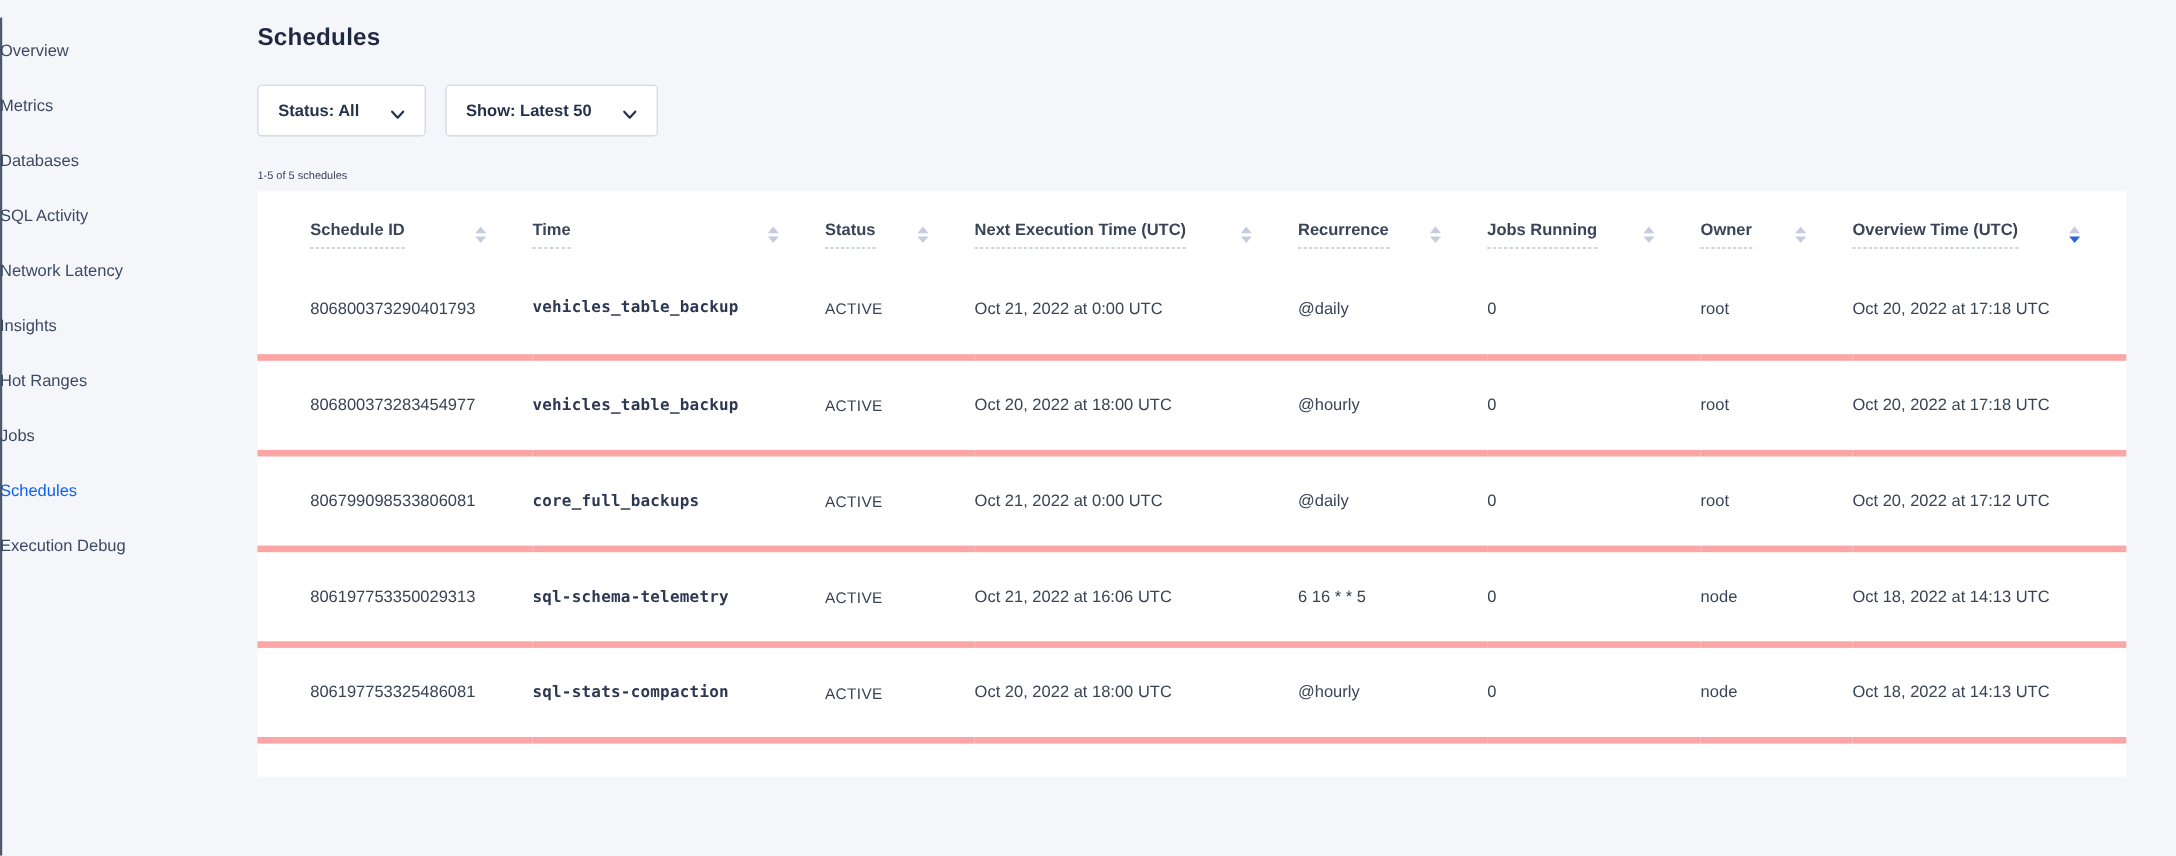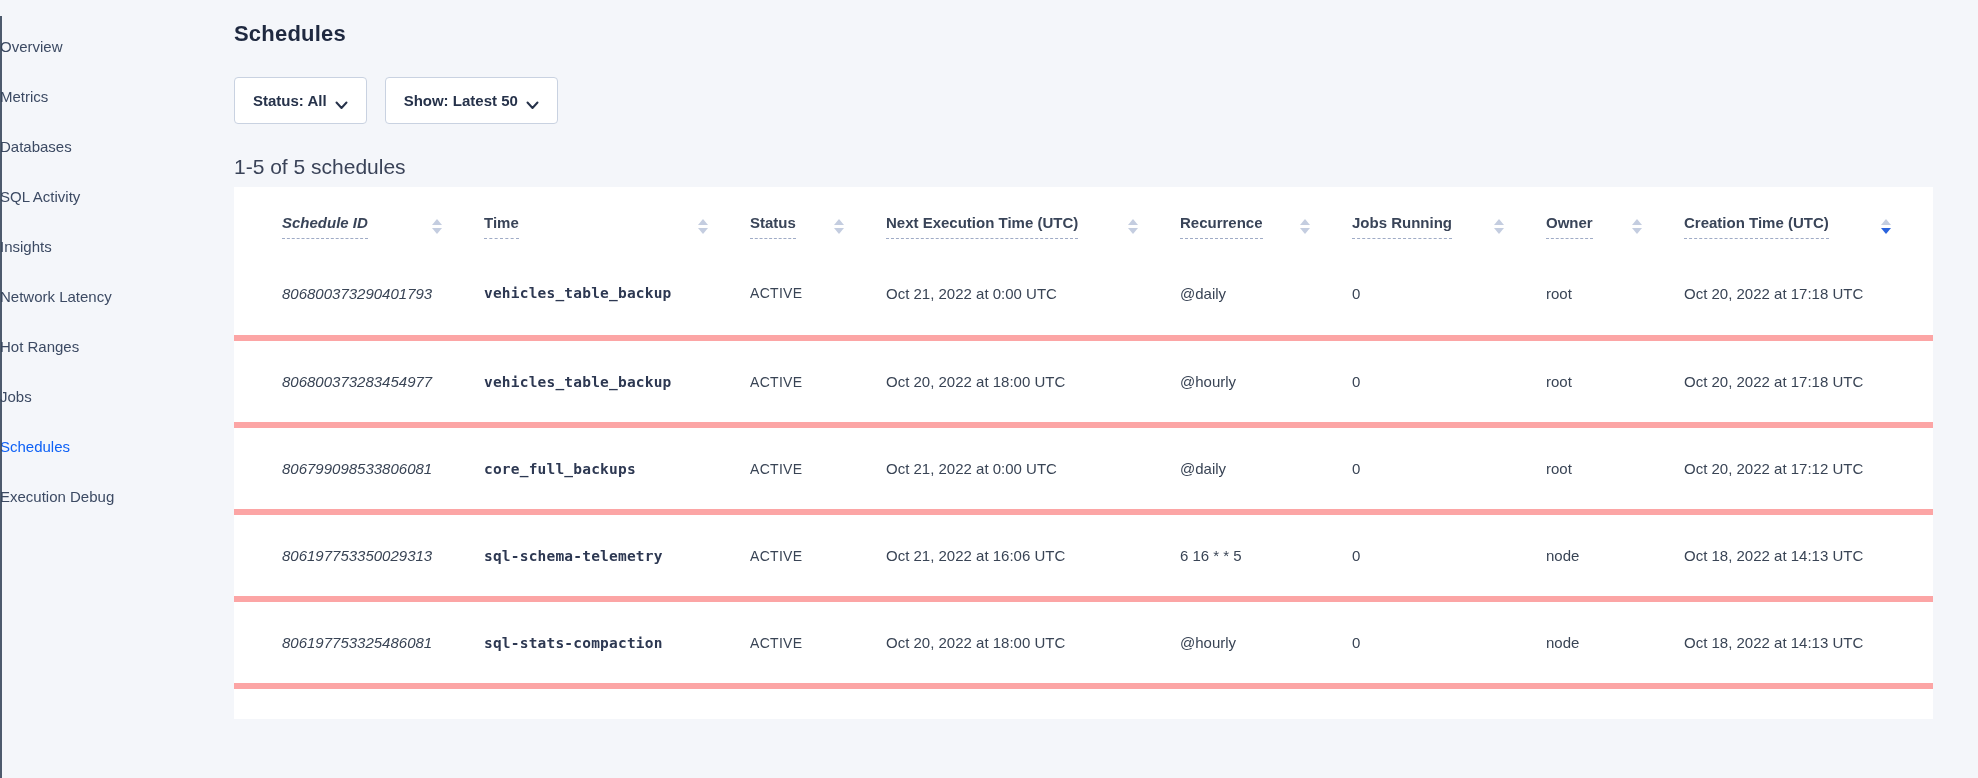--- a/index.html
+++ b/index.html
@@ -26,29 +26,29 @@
     cursor: pointer; white-space: nowrap;
   }
   .sidebar li.active { color: #0e61f6; }
 
   
   .main { flex: 1; padding: 21px 45px 0 48px; }
   .page-title { font-size: 22px; font-weight: 700; color: #1f2940; letter-spacing: .2px; }
 
   .filters { display: flex; gap: 18px; margin-top: 30px; }
   .filter-btn {
-    display: inline-flex; align-items: center; gap: 8px;
+    display: inline-flex; align-items: center; gap: 28px;
     height: 47px; padding: 0 18px;
     background: #ffffff; border: 1px solid #c9d2e1; border-radius: 4px;
     font-family: "Liberation Sans", sans-serif;
     font-size: 15px; font-weight: 700; color: #26324a; cursor: pointer;
   }
   .chevron { width: 13px; height: 9px; display: inline-block; }
 
-  .results-summary { margin-top: 31px; font-size: 21px; color: #3a4358; }
+  .results-summary { margin-top: 31px; font-size: 10px; color: #3a4358; }
 
   
   .card {
     margin-top: 8px; background: #ffffff; width: 100%;
     padding-bottom: 30px;
   }
   table { width: 100%; border-collapse: collapse; table-layout: fixed; }
   col.c-id        { width: 250px; }
   col.c-label     { width: 266px; }
   col.c-status    { width: 136px; }
@@ -56,21 +56,21 @@
   col.c-recur     { width: 172px; }
   col.c-jobs      { width: 194px; }
   col.c-owner     { width: 138px; }
   col.c-created   { width: auto;  }
 
   th { text-align: left; padding: 27px 0 12px 0; font-weight: 700; cursor: pointer; }
   th .th-inner {
     display: flex; align-items: center; justify-content: space-between;
     padding-right: 42px; font-size: 15px; color: #394458;
   }
-  th:first-child .th-inner, td:first-child { padding-left: 48px; font-style: italic; }
+  th:first-child .th-inner, td:first-child { padding-left: 48px; }
   th .th-label {
     display: inline-block; border-bottom: 1px dashed #9fabc6; padding-bottom: 7px;
     white-space: nowrap;
   }
   .sort { display: inline-flex; flex-direction: column; gap: 3px; flex: 0 0 auto; margin-left: 10px; }
   .sort .tri-up  { width: 0; height: 0; border-left: 5px solid transparent; border-right: 5px solid transparent; border-bottom: 6px solid #c4cde0; }
   .sort .tri-down{ width: 0; height: 0; border-left: 5px solid transparent; border-right: 5px solid transparent; border-top: 6px solid #c4cde0; }
   .sort.sort-desc .tri-down { border-top-color: #2a63dd; }
 
   tbody td {
@@ -91,22 +91,22 @@
 <div class="window-edge"></div>
 
 <div class="app">
 
   <nav class="sidebar">
     <ul>
       <li>Overview</li>
       <li>Metrics</li>
       <li>Databases</li>
       <li>SQL Activity</li>
+      <li>Network Latency</li>
       <li>Insights</li>
-      <li>Network Latency</li>
       <li>Hot Ranges</li>
       <li>Jobs</li>
       <li class="active">Schedules</li>
       <li>Execution Debug</li>
     </ul>
   </nav>
 
   <main class="main">
 
     <h1 class="page-title">Schedules</h1>
@@ -204,21 +204,21 @@
               <div class="th-inner">
                 <span class="th-label">Owner</span>
                 <span class="sort">
                     <span class="tri-up"></span>
                     <span class="tri-down"></span>
                   </span>
               </div>
             </th>
             <th>
               <div class="th-inner">
-                <span class="th-label">Creation Time (UTC)</span>
+                <span class="th-label">Overview Time (UTC)</span>
                 <span class="sort sort-desc">
                     <span class="tri-up"></span>
                     <span class="tri-down"></span>
                   </span>
               </div>
             </th>
           </tr>
         </thead>
         <tbody>
           <tr>

